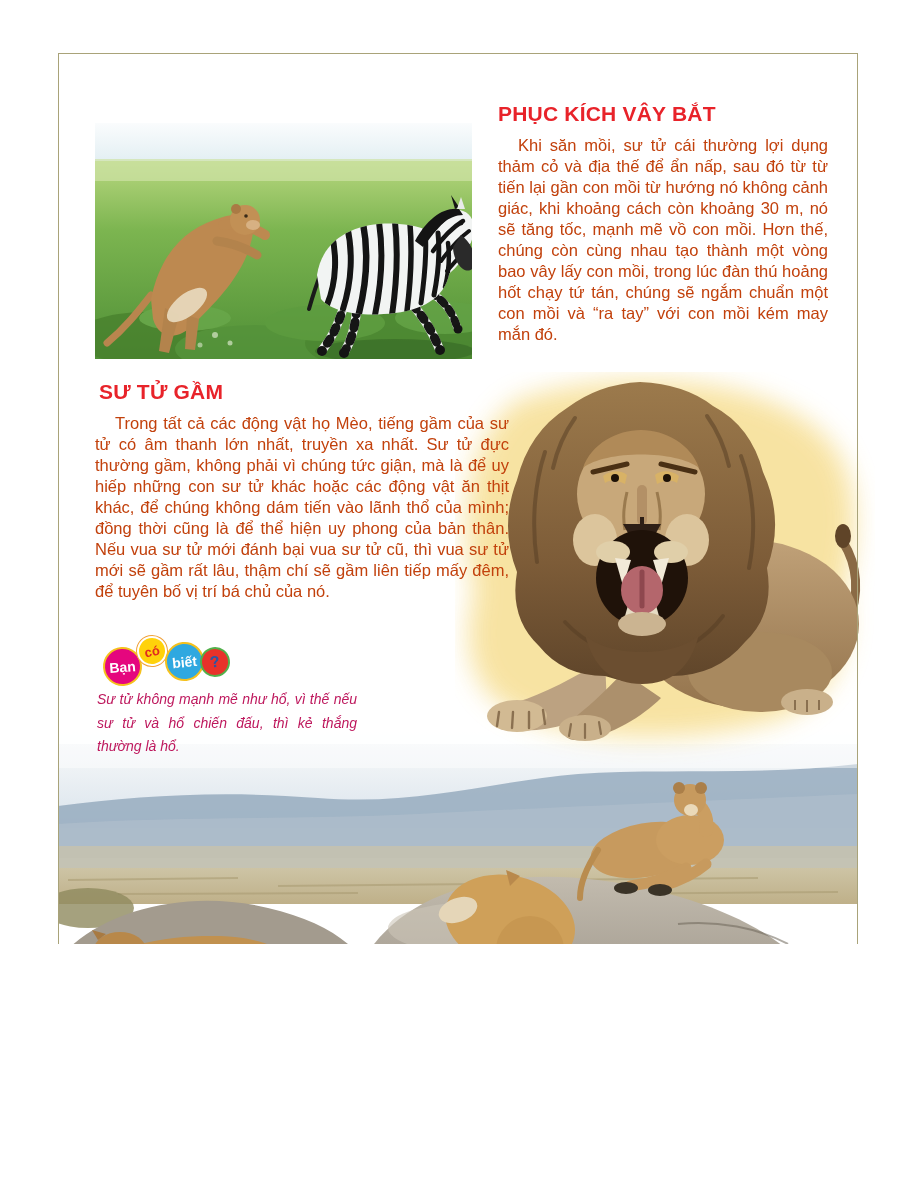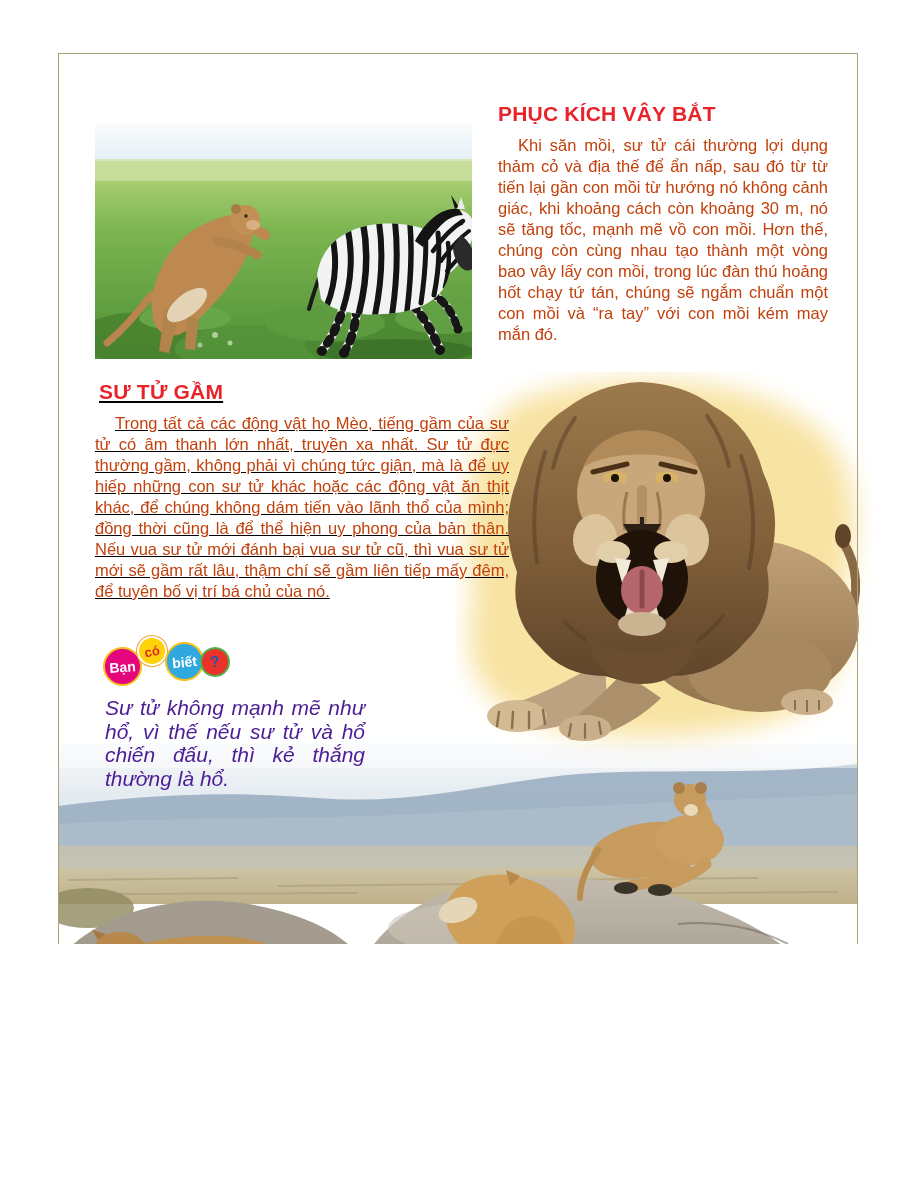--- a/index.html
+++ b/index.html
@@ -17,34 +17,34 @@
   .savanna-photo{left:58px;top:698px;width:800px;height:447px;z-index:1;}
   .sec{position:absolute;z-index:4;}
   .sec h2{
     margin:0;color:#e8232a;font-size:21px;font-weight:700;letter-spacing:.2px;
   }
   .sec p{
     margin:9px 0 0 0;color:#c2410c;font-size:16.5px;line-height:21px;
     text-align:justify;text-indent:20px;
   }
   .sec-right{left:498px;top:102px;width:330px;}
-  .sec-left{left:95px;top:380px;width:414px;text-decoration:underline;}
+  .sec-left{left:95px;top:380px;width:414px;}
   .sec-left h2{padding-left:4px;}
   .badge{position:absolute;left:100px;top:634px;width:160px;height:60px;z-index:4;}
   .bubble{
     position:absolute;border-radius:50%;display:flex;align-items:center;justify-content:center;
     font-weight:700;box-sizing:border-box;
   }
   .bubble-ban{left:3px;top:13px;width:39px;height:39px;background:#e5067e;border:2px solid #f5c11e;color:#fff;font-size:14px;transform:rotate(-4deg);}
   .bubble-co{left:37px;top:2px;width:30px;height:30px;background:#ffd20a;border:2px solid #ffffff;color:#e02b20;font-size:13px;transform:rotate(-12deg);box-shadow:0 0 0 1px #f0a23c;}
   .bubble-biet{left:65px;top:8px;width:39px;height:39px;background:#2fa8e0;border:2px solid #f5c11e;color:#fff;font-size:14px;transform:rotate(-6deg);}
   .bubble-q{left:100px;top:13px;width:30px;height:30px;background:#e8322a;border:2px solid #52b04a;color:#2a57a5;font-size:16px;transform:rotate(-8deg);}
   .fact{
-    position:absolute;left:97px;top:688px;width:260px;z-index:4;margin:8px;
-    color:#4c1d95;font-style:italic;font-size:21px;line-height:23.5px;text-align:justify;
+    position:absolute;left:97px;top:688px;width:260px;z-index:4;margin:0;
+    color:#be185d;font-style:italic;font-size:14px;line-height:23.5px;text-align:justify;
   }
   .page-num{
     position:absolute;left:858px;top:1119px;width:30px;z-index:6;
     color:#35486b;font-size:22px;font-weight:700;font-style:italic;
     text-shadow:-1px 1px 0 rgba(213,130,50,.85);
   }
 </style>
 </head>
 <body>
 

